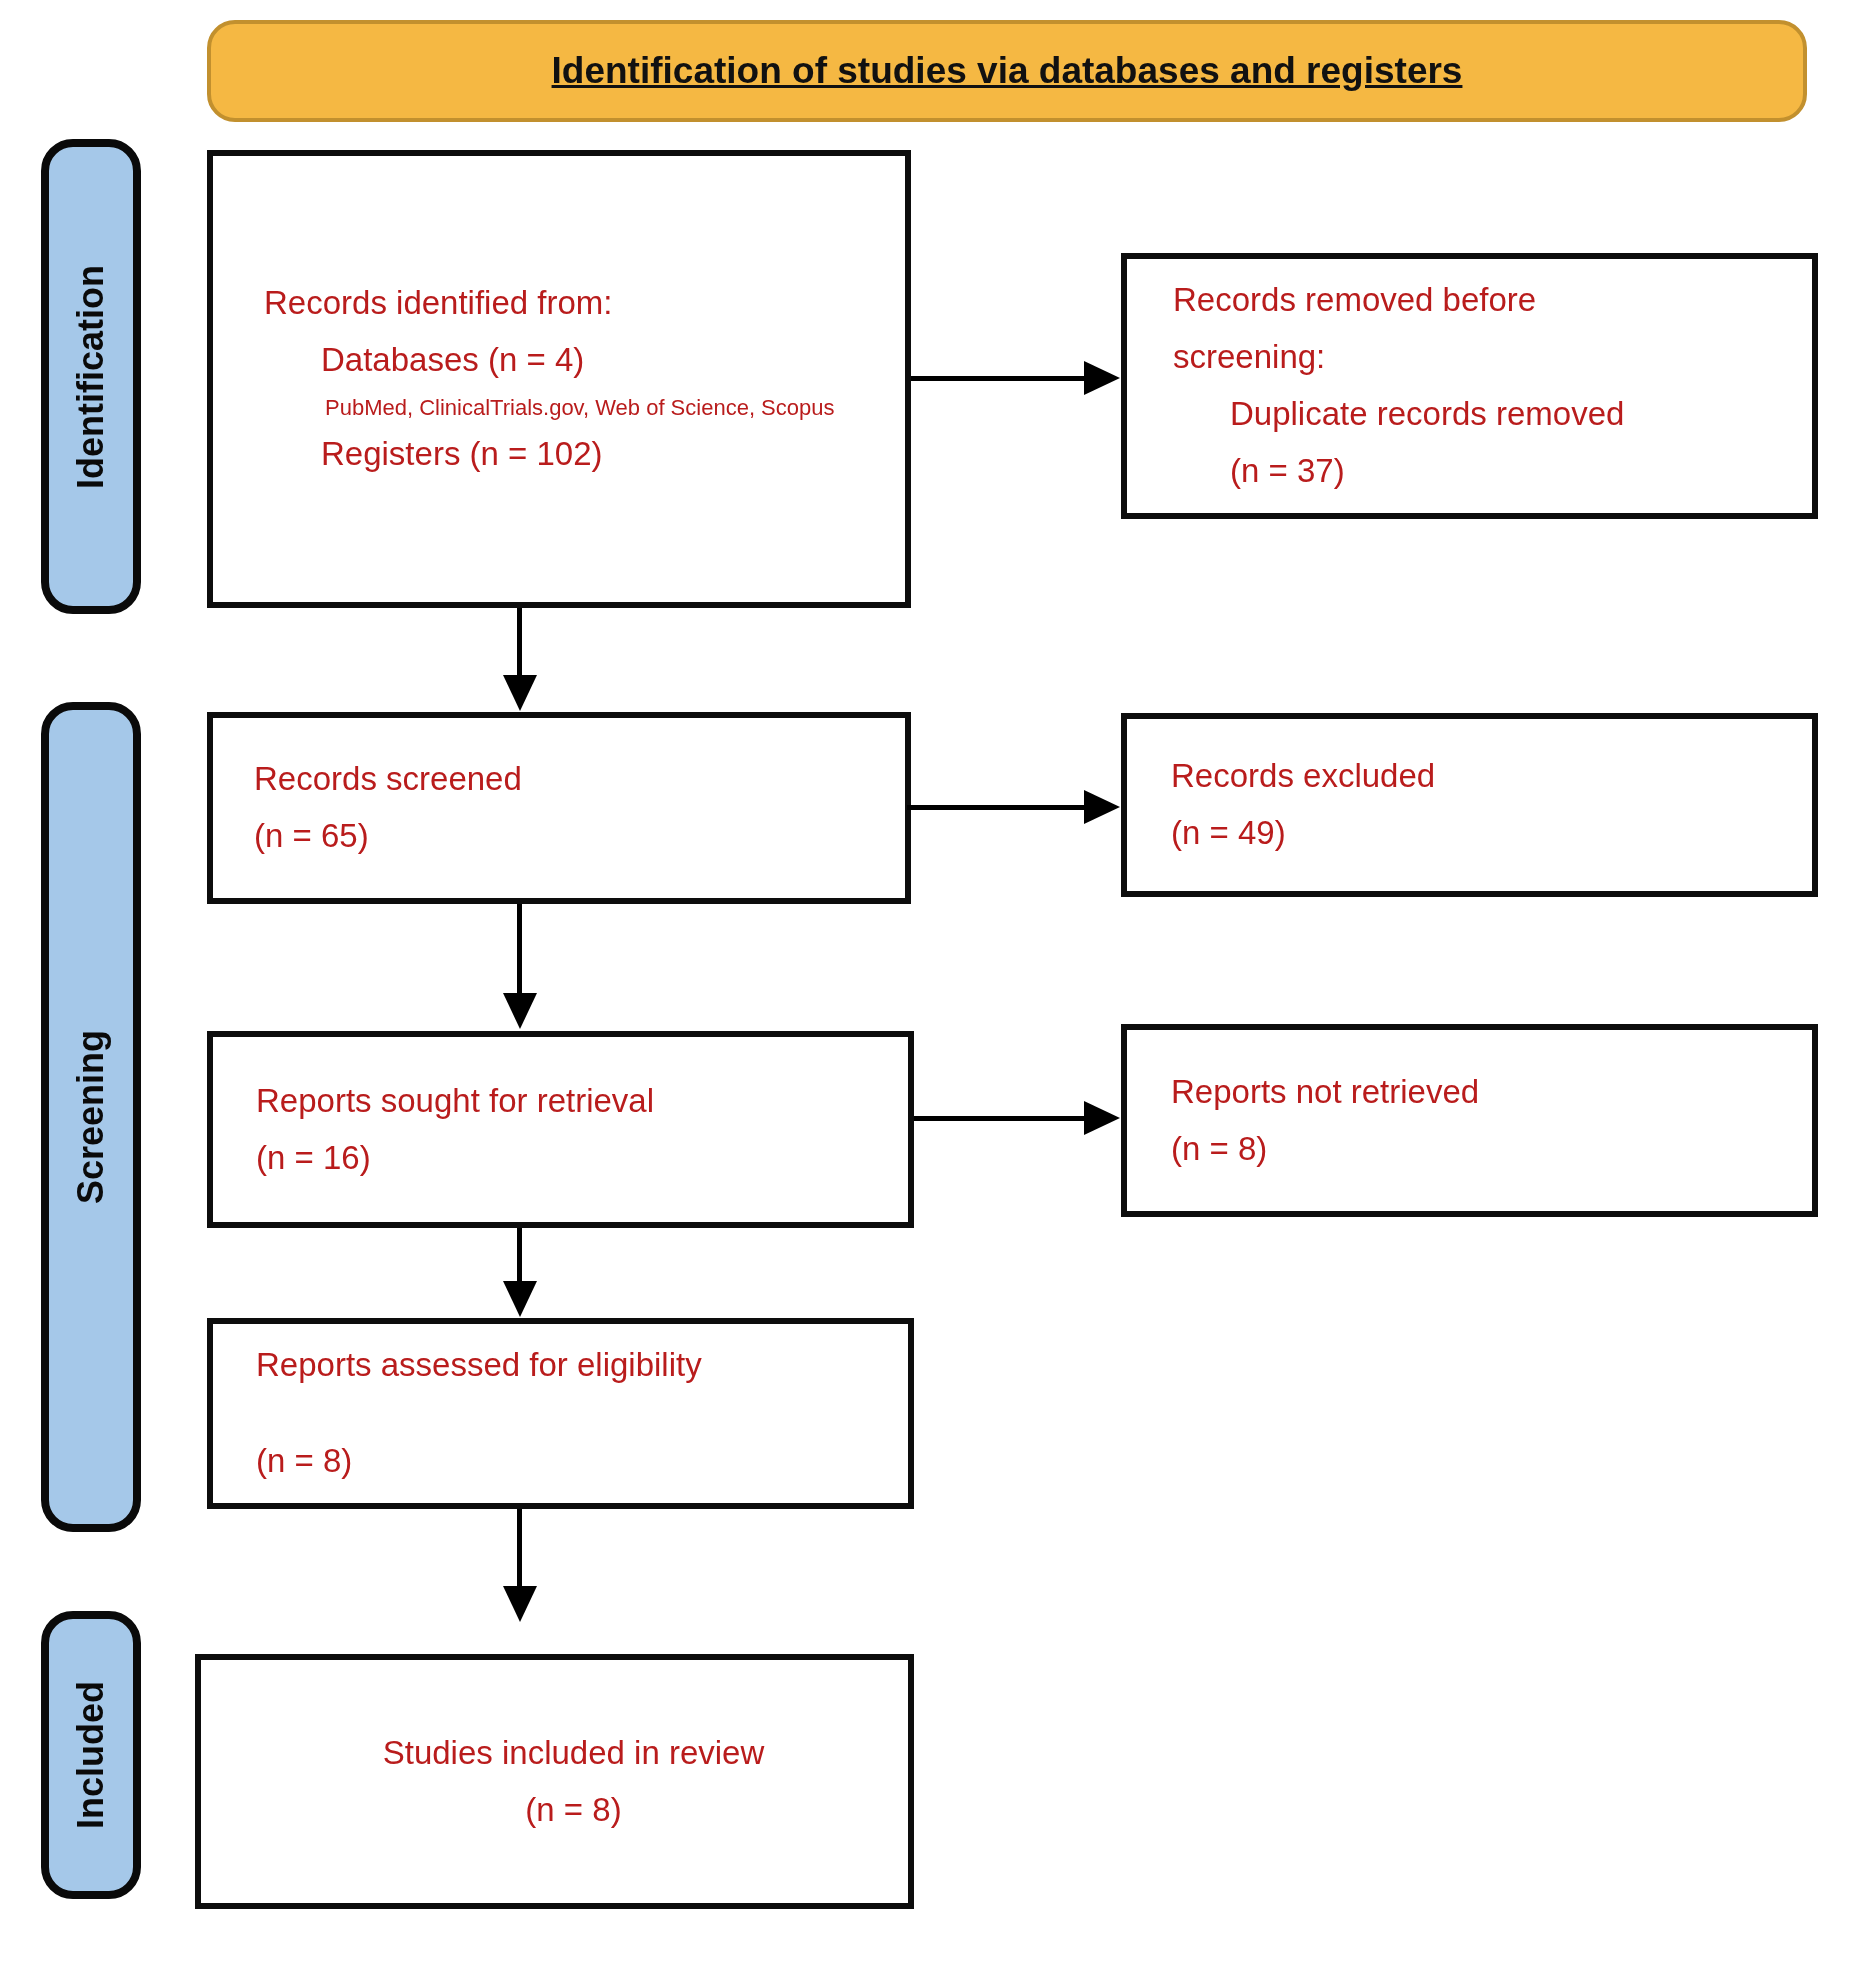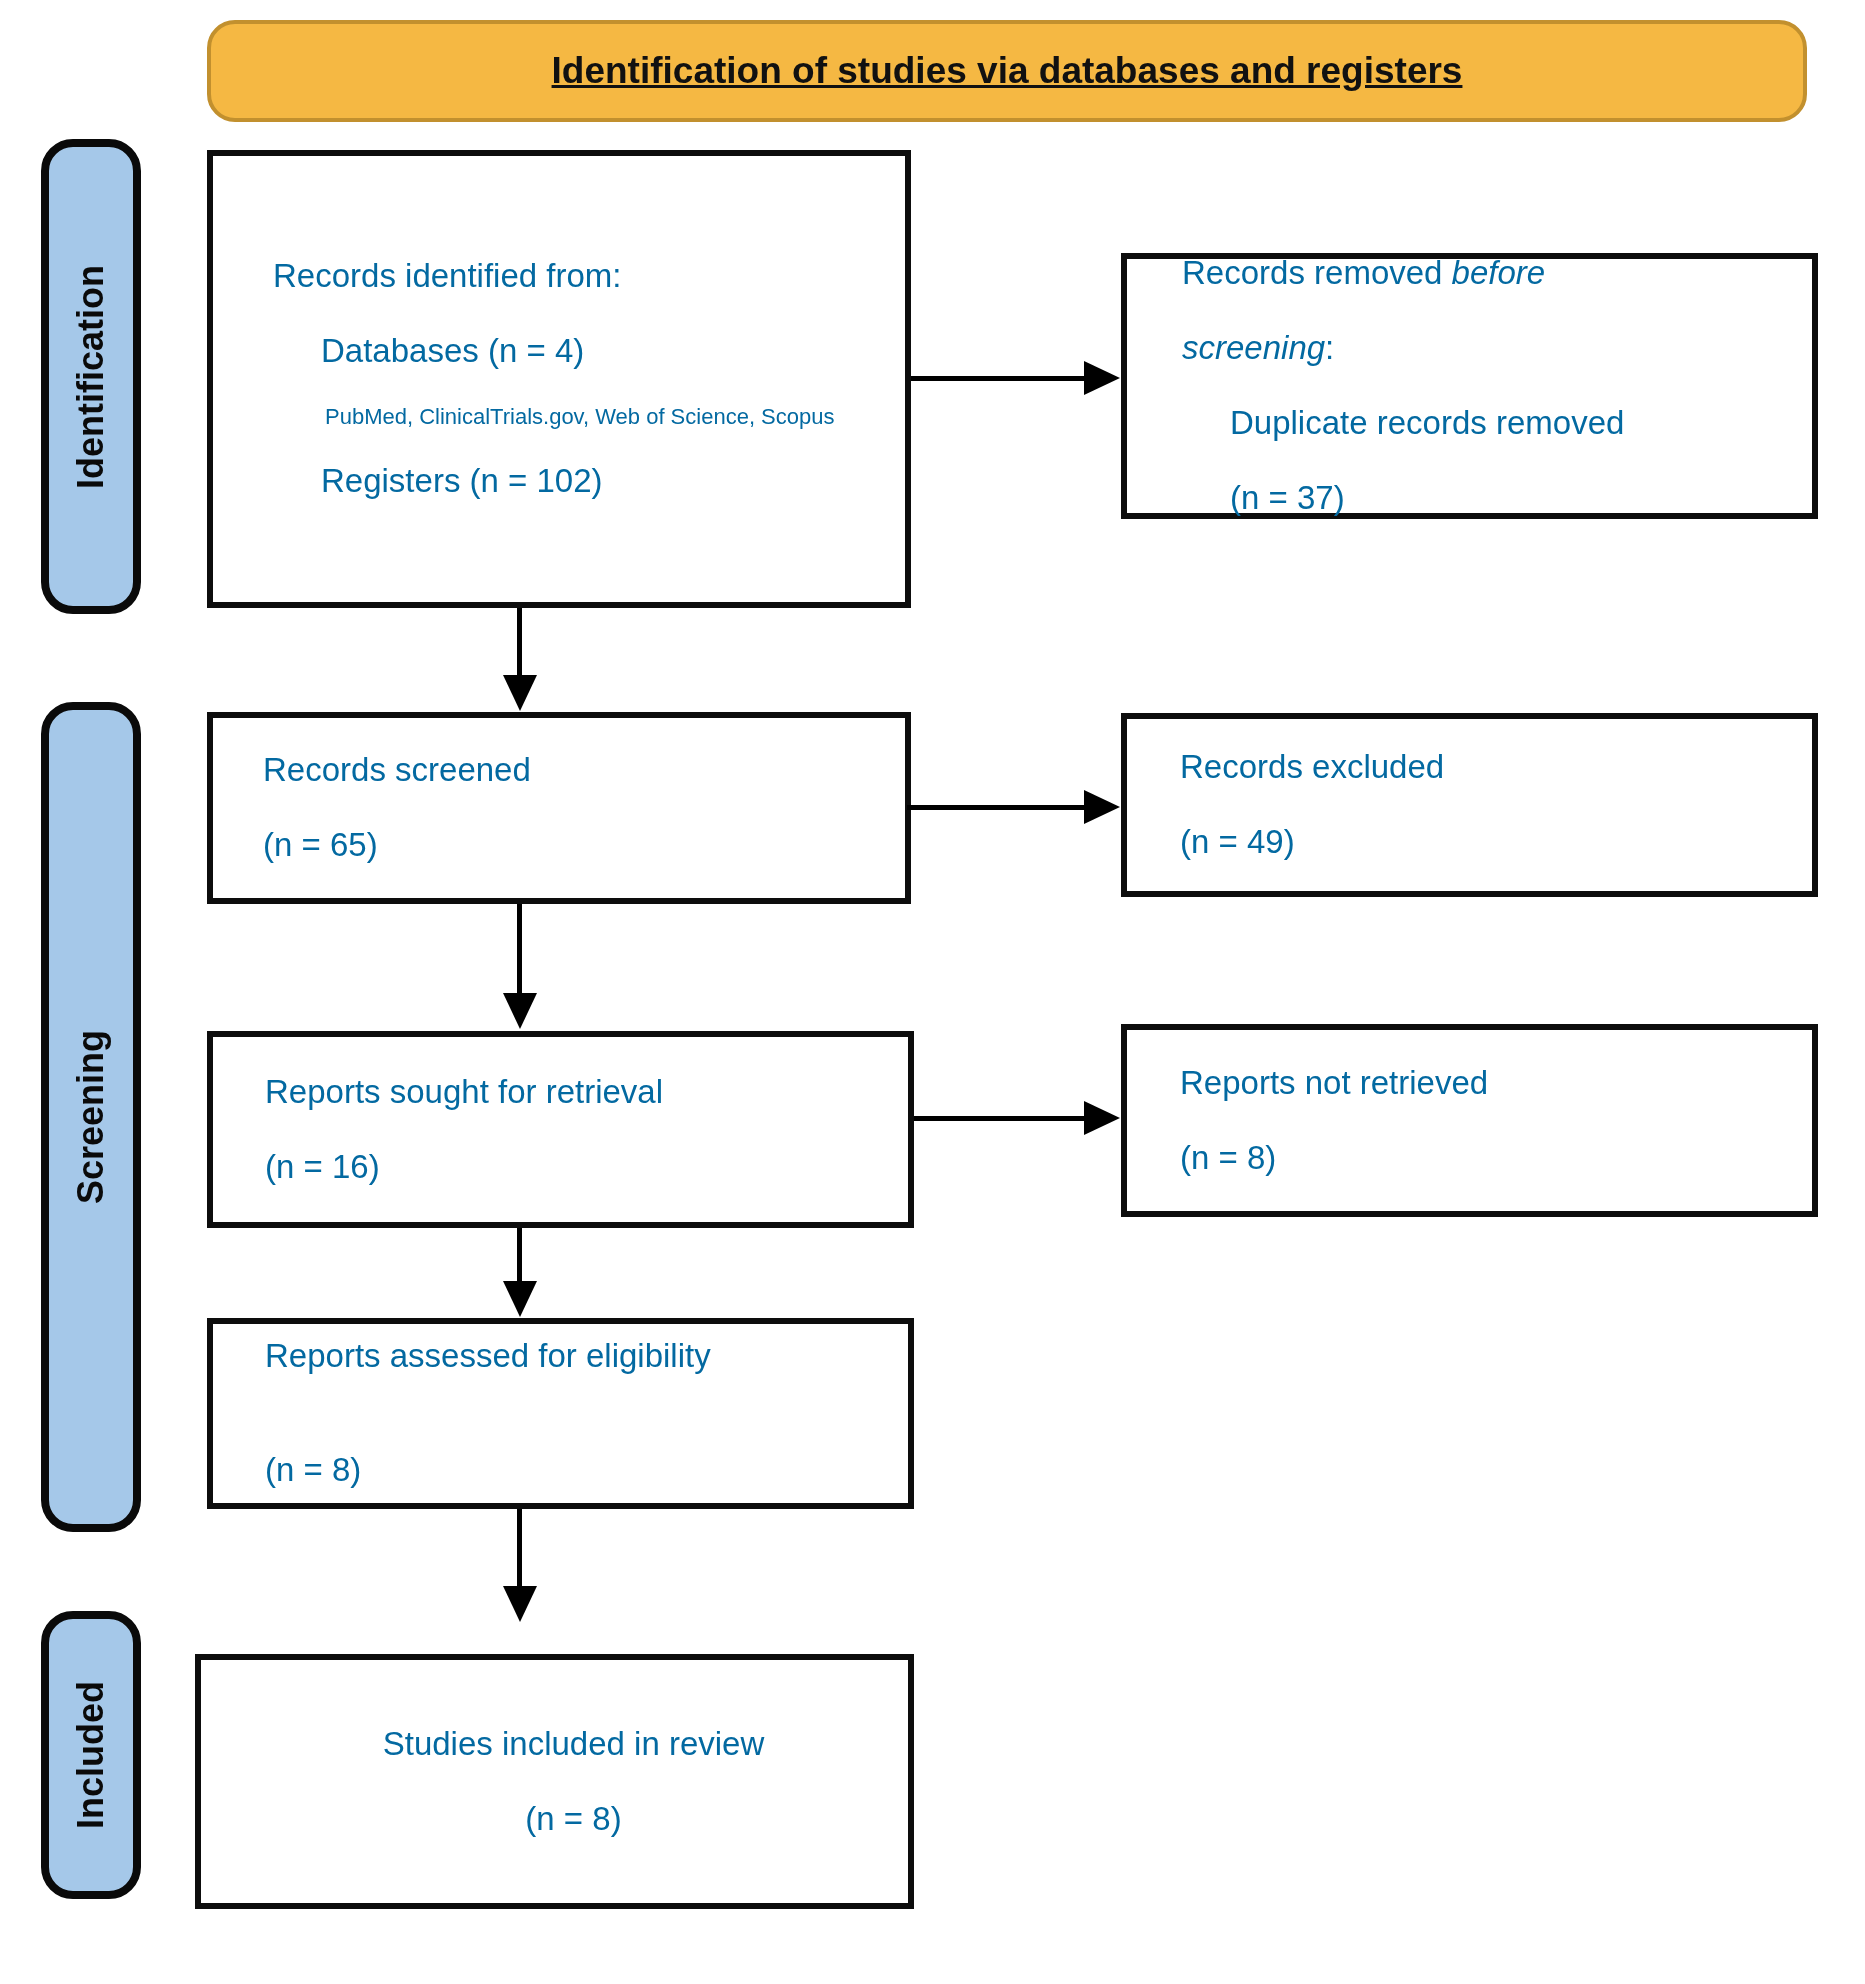--- a/index.html
+++ b/index.html
@@ -44,24 +44,24 @@
   .stage-included       { top:1611px; height:288px; }
 
   
   .fbox {
     position:absolute;
     background:#ffffff;
     border:6px solid #0d0d0d;
     box-sizing:border-box;
     display:flex; flex-direction:column; justify-content:center;
   }
-  .fbox p { margin:14px; font-size:33px; line-height:1.42; color:#0369a1; }
+  .fbox p { margin:5px; font-size:33px; line-height:1.42; color:#b91c1c; }
   .indent1 { margin-left:62px !important; }
   .small-line { font-size:22px !important; line-height:1.25 !important; margin-left:66px !important; }
-  .ital { font-style:italic; }
+  .ital { }
 
   .box-identified     { left:207px;  top:150px;  width:704px; height:458px; padding-left:46px; padding-right:20px; }
   .box-removed        { left:1121px; top:253px;  width:697px; height:266px; padding-left:41px;  padding-right:20px; }
   .box-screened       { left:207px;  top:712px; width:704px; height:192px; padding-left:36px; }
   .box-excluded       { left:1121px; top:713px; width:697px; height:184px; padding-left:39px; }
   .box-sought         { left:207px;  top:1031px; width:707px; height:197px; padding-left:38px; }
   .box-not-retrieved  { left:1121px; top:1024px; width:697px; height:193px; padding-left:39px;justify-content:center; }
   .box-assessed       { left:207px;  top:1318px; width:707px; height:191px; padding-left:38px;gap:39px; }
   .box-included       { left:195px;  top:1654px; width:719px; height:255px; padding-left:38px;align-items:center; }
 

